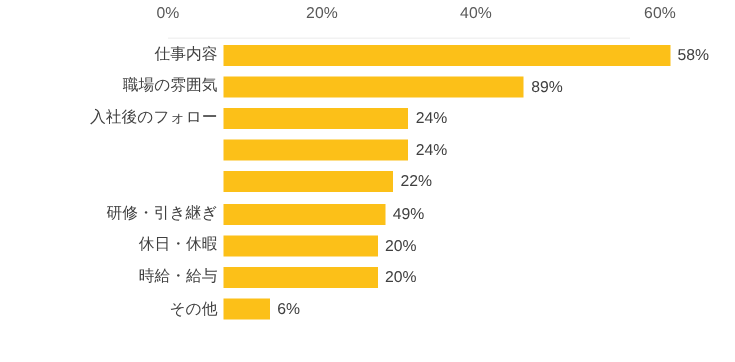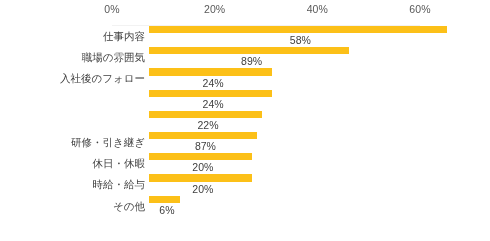--- a/index.html
+++ b/index.html
@@ -71,21 +71,20 @@
     white-space: nowrap;
     text-align: right;
   }
   .bar-wrap {
     position: absolute;
     left: 112px;
     top: 0;
     height: 21.2px;
     display: flex;
     align-items: center;
-    flex-direction: column;
   }
   .bar {
     height: 14px;
     background: #fcc018;
   }
   .bar-value {
     font-size: 10.5px;
     color: #404040;
     margin-left: 5px;
     white-space: nowrap;
@@ -94,21 +93,21 @@
 </style>
 </head>
 <body>
 
 <div id="chart-root">
 
   <div class="x-axis">
     <span class="x-tick-label" style="left: 112px;">0%</span>
     <span class="x-tick-label" style="left: 214.667px;">20%</span>
     <span class="x-tick-label" style="left: 317.333px; text-align: center;">40%</span>
-    <span class="x-tick-label" style="left: 420px;">60%</span>
+    <span class="x-tick-label" style="left: 440px;">60%</span>
   </div>
   <div class="axis-line"></div>
 
   <div class="plot">
 
     <div class="row">
       <span class="cat-label">仕事内容</span>
       <div class="bar-wrap">
         <div class="bar" style="width: 297.733px; background: rgb(252, 192, 24);"></div>
         <span class="bar-value">58%</span>
@@ -143,21 +142,21 @@
       <div class="bar-wrap">
         <div class="bar" style="width: 112.933px; background: rgb(252, 192, 24);"></div>
         <span class="bar-value">22%</span>
       </div>
     </div>
 
     <div class="row">
       <span class="cat-label">研修・引き継ぎ</span>
       <div class="bar-wrap">
         <div class="bar" style="width: 107.8px; background: rgb(252, 192, 24);"></div>
-        <span class="bar-value">87%</span>
+        <span class="bar-value">49%</span>
       </div>
     </div>
 
     <div class="row">
       <span class="cat-label">休日・休暇</span>
       <div class="bar-wrap">
         <div class="bar" style="width: 102.667px; background: rgb(252, 192, 24);"></div>
         <span class="bar-value">20%</span>
       </div>
     </div>

